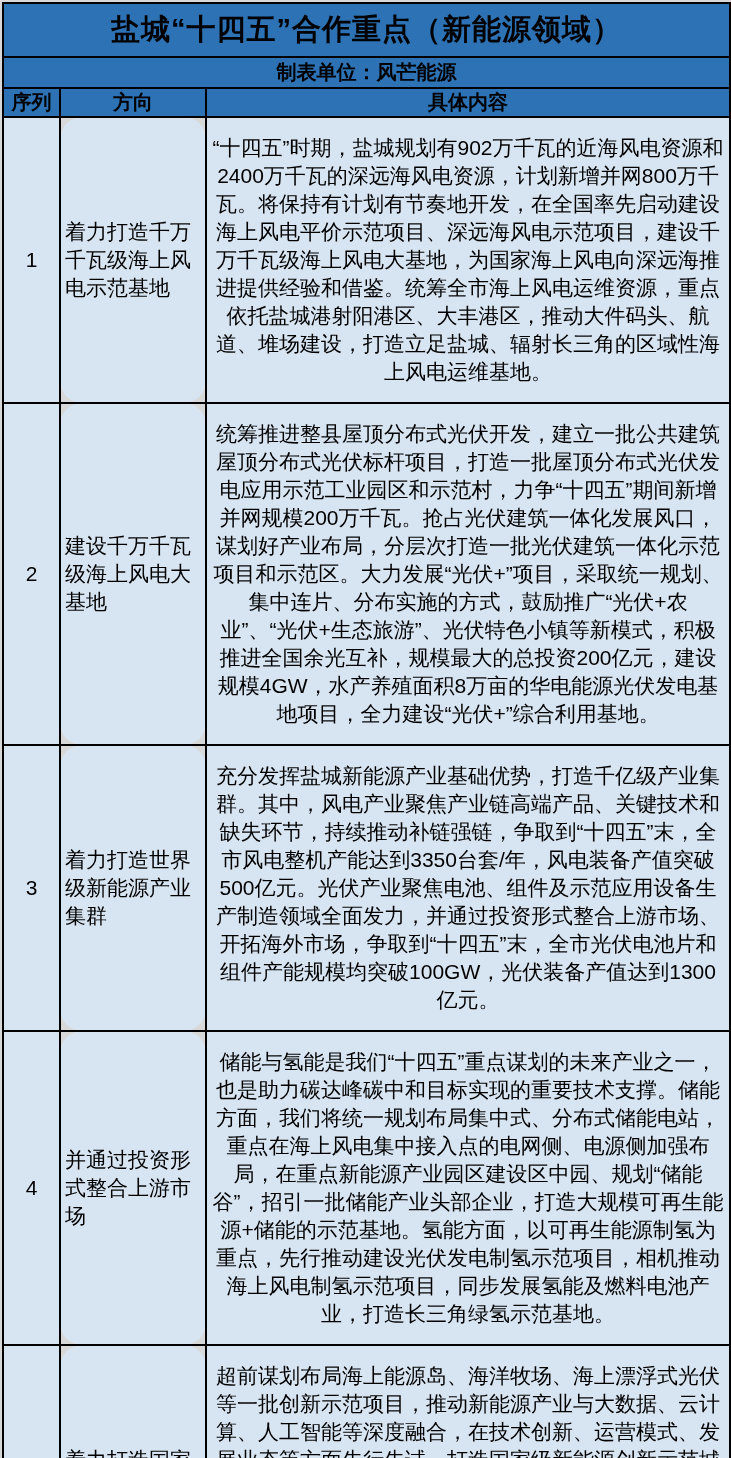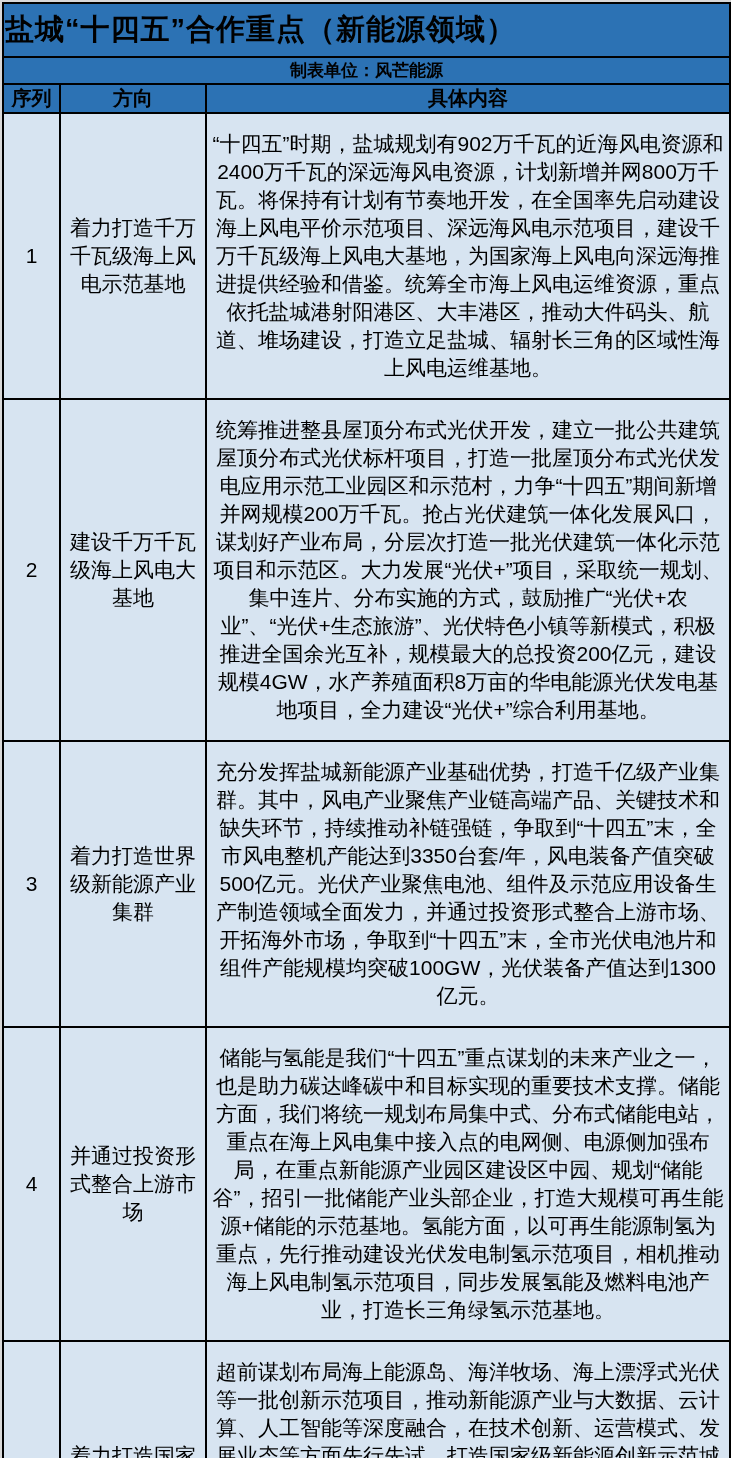--- a/index.html
+++ b/index.html
@@ -31,27 +31,27 @@
   }
   col.c-seq { width: 57px; }
   col.c-dir { width: 146px; }
   col.c-content { width: 524px; }
 
   tr.title-row td {
     background: var(--header-bg, #2C72B4);
     height: 54px;
     font-size: 29px;
     font-weight: bold;
-    text-align: left;
+    text-align: center;
     letter-spacing: 1px;
   }
   tr.subtitle-row td {
     background: var(--header-bg, #2C72B4);
     height: 25px;
-    font-size: 17px;
+    font-size: 20px;
     font-weight: bold;
     text-align: center;
     margin-top: 16px;
   }
   tr.header-row th {
     background: var(--header-bg, #2C72B4);
     height: 27px;
     font-size: 20px;
     font-weight: bold;
     text-align: center;
@@ -60,22 +60,22 @@
   }
   tr.body-row td {
     background: var(--body-bg, #D7E4F1);
     font-size: 21px;
     line-height: 28px;
   }
   td.seq {
     text-align: center;
   }
   td.dir {
-    text-align: center;
     padding: 0 4px;
+    border-radius: 22px;
   }
   td.content {
     text-align: center;
     padding: 16px 3px;
   }
   tr.r1 { height: 252px; }
   tr.r2 { height: 298px; }
   tr.r3 { height: 257px; }
   tr.r4 { height: 283px; }
   tr.r5 { height: 250px; }

